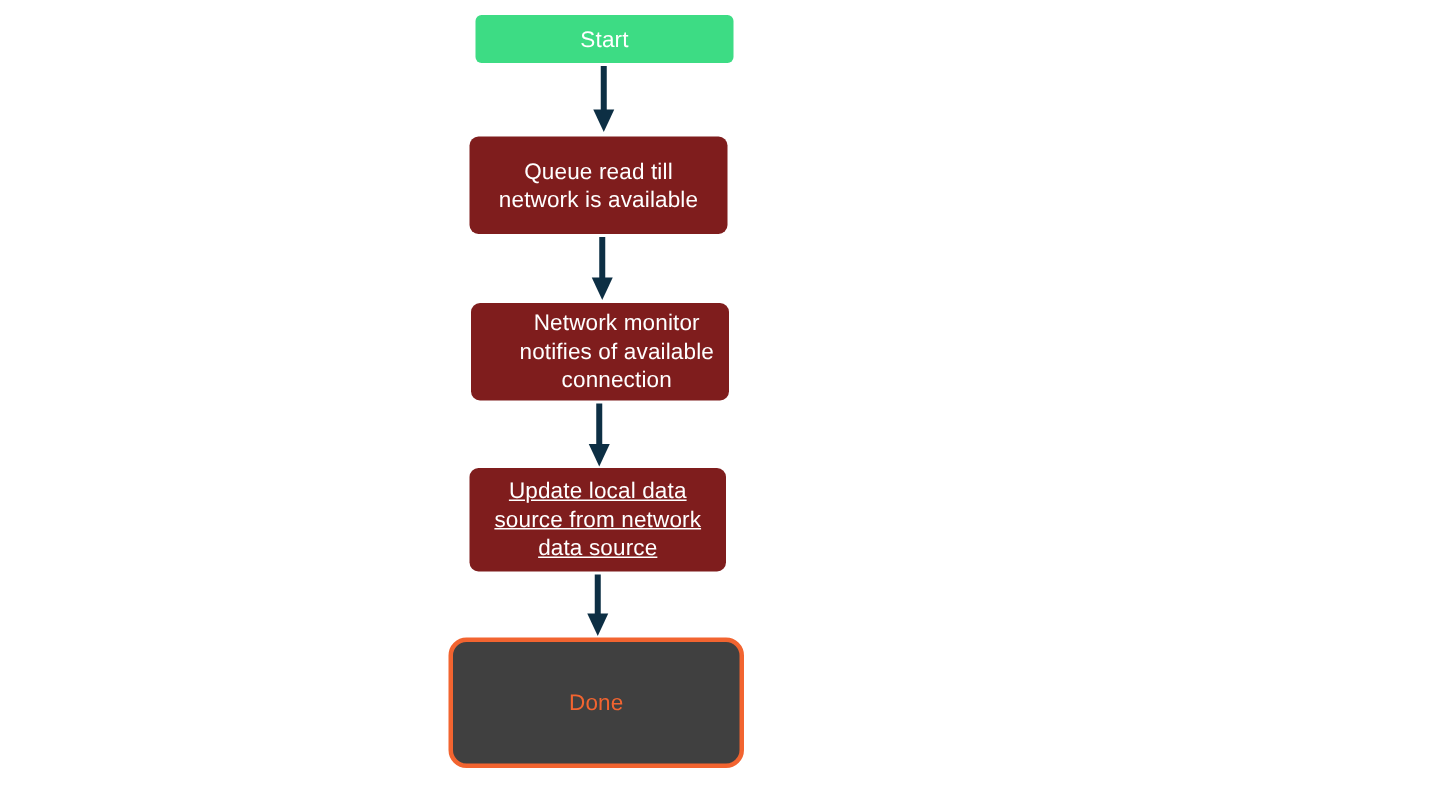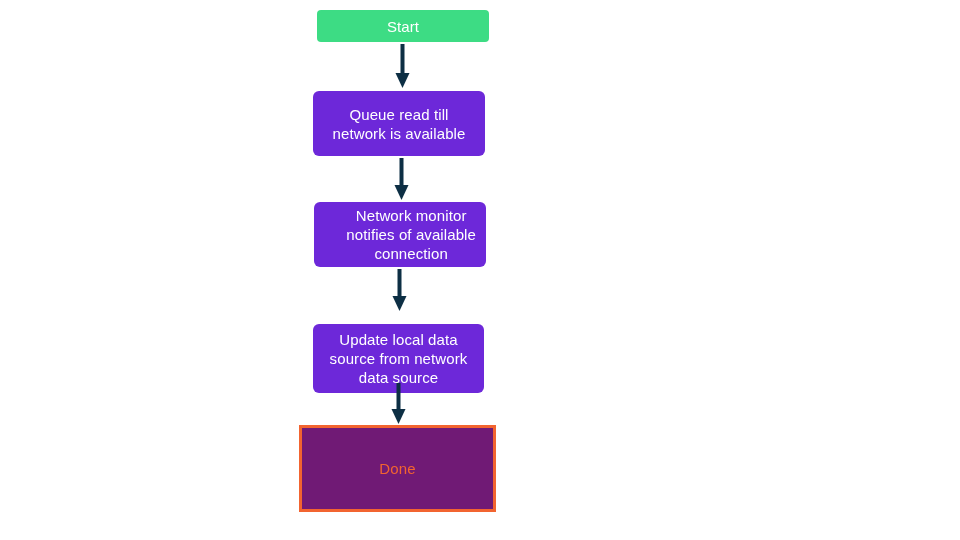--- a/index.html
+++ b/index.html
@@ -28,30 +28,30 @@
     font-size: 15px;
     line-height: 19px;
     letter-spacing: 0.1px;
   }
   .node-start {
     background: #3ddc84;
     color: #ffffff;
     border-radius: 4px;
   }
   .node-process {
-    background: #6d28d9;
+    background: #7f1d1d;
     color: #ffffff;
     border-radius: 6px;
     padding: 6px 10px;
   }
   .node-done {
-    background: #701a75;
+    background: #404040;
     color: #f26430;
     border: 3px solid #f26430;
-    border-radius: 0;
+    border-radius: 12px;
   }
   .node-label {
     white-space: pre-line;
     display: block;
   }
   .edge {
     position: absolute;
   }
   .edge svg {
     display: block;
@@ -71,21 +71,21 @@
     <span class="node-label">Queue read till
 network is available</span>
   </div>
 
   <div class="node node-process" style="left:314px; top:202px; width:172px; height:65px;justify-content:flex-end;">
     <span class="node-label">Network monitor
 notifies of available
 connection</span>
   </div>
 
-  <div class="node node-process" style="left:313px; top:324px; width:171px; height:69px;">
+  <div class="node node-process" style="left:313px; top:312px; width:171px; height:69px;text-decoration:underline;">
     <span class="node-label">Update local data
 source from network
 data source</span>
   </div>
 
   <div class="node node-done" style="left:299px; top:425px; width:197px; height:87px;">
     <span class="node-label">Done</span>
   </div>
 
   <div class="edge" style="left:395px; top:44px; width:15px; height:45px;">

